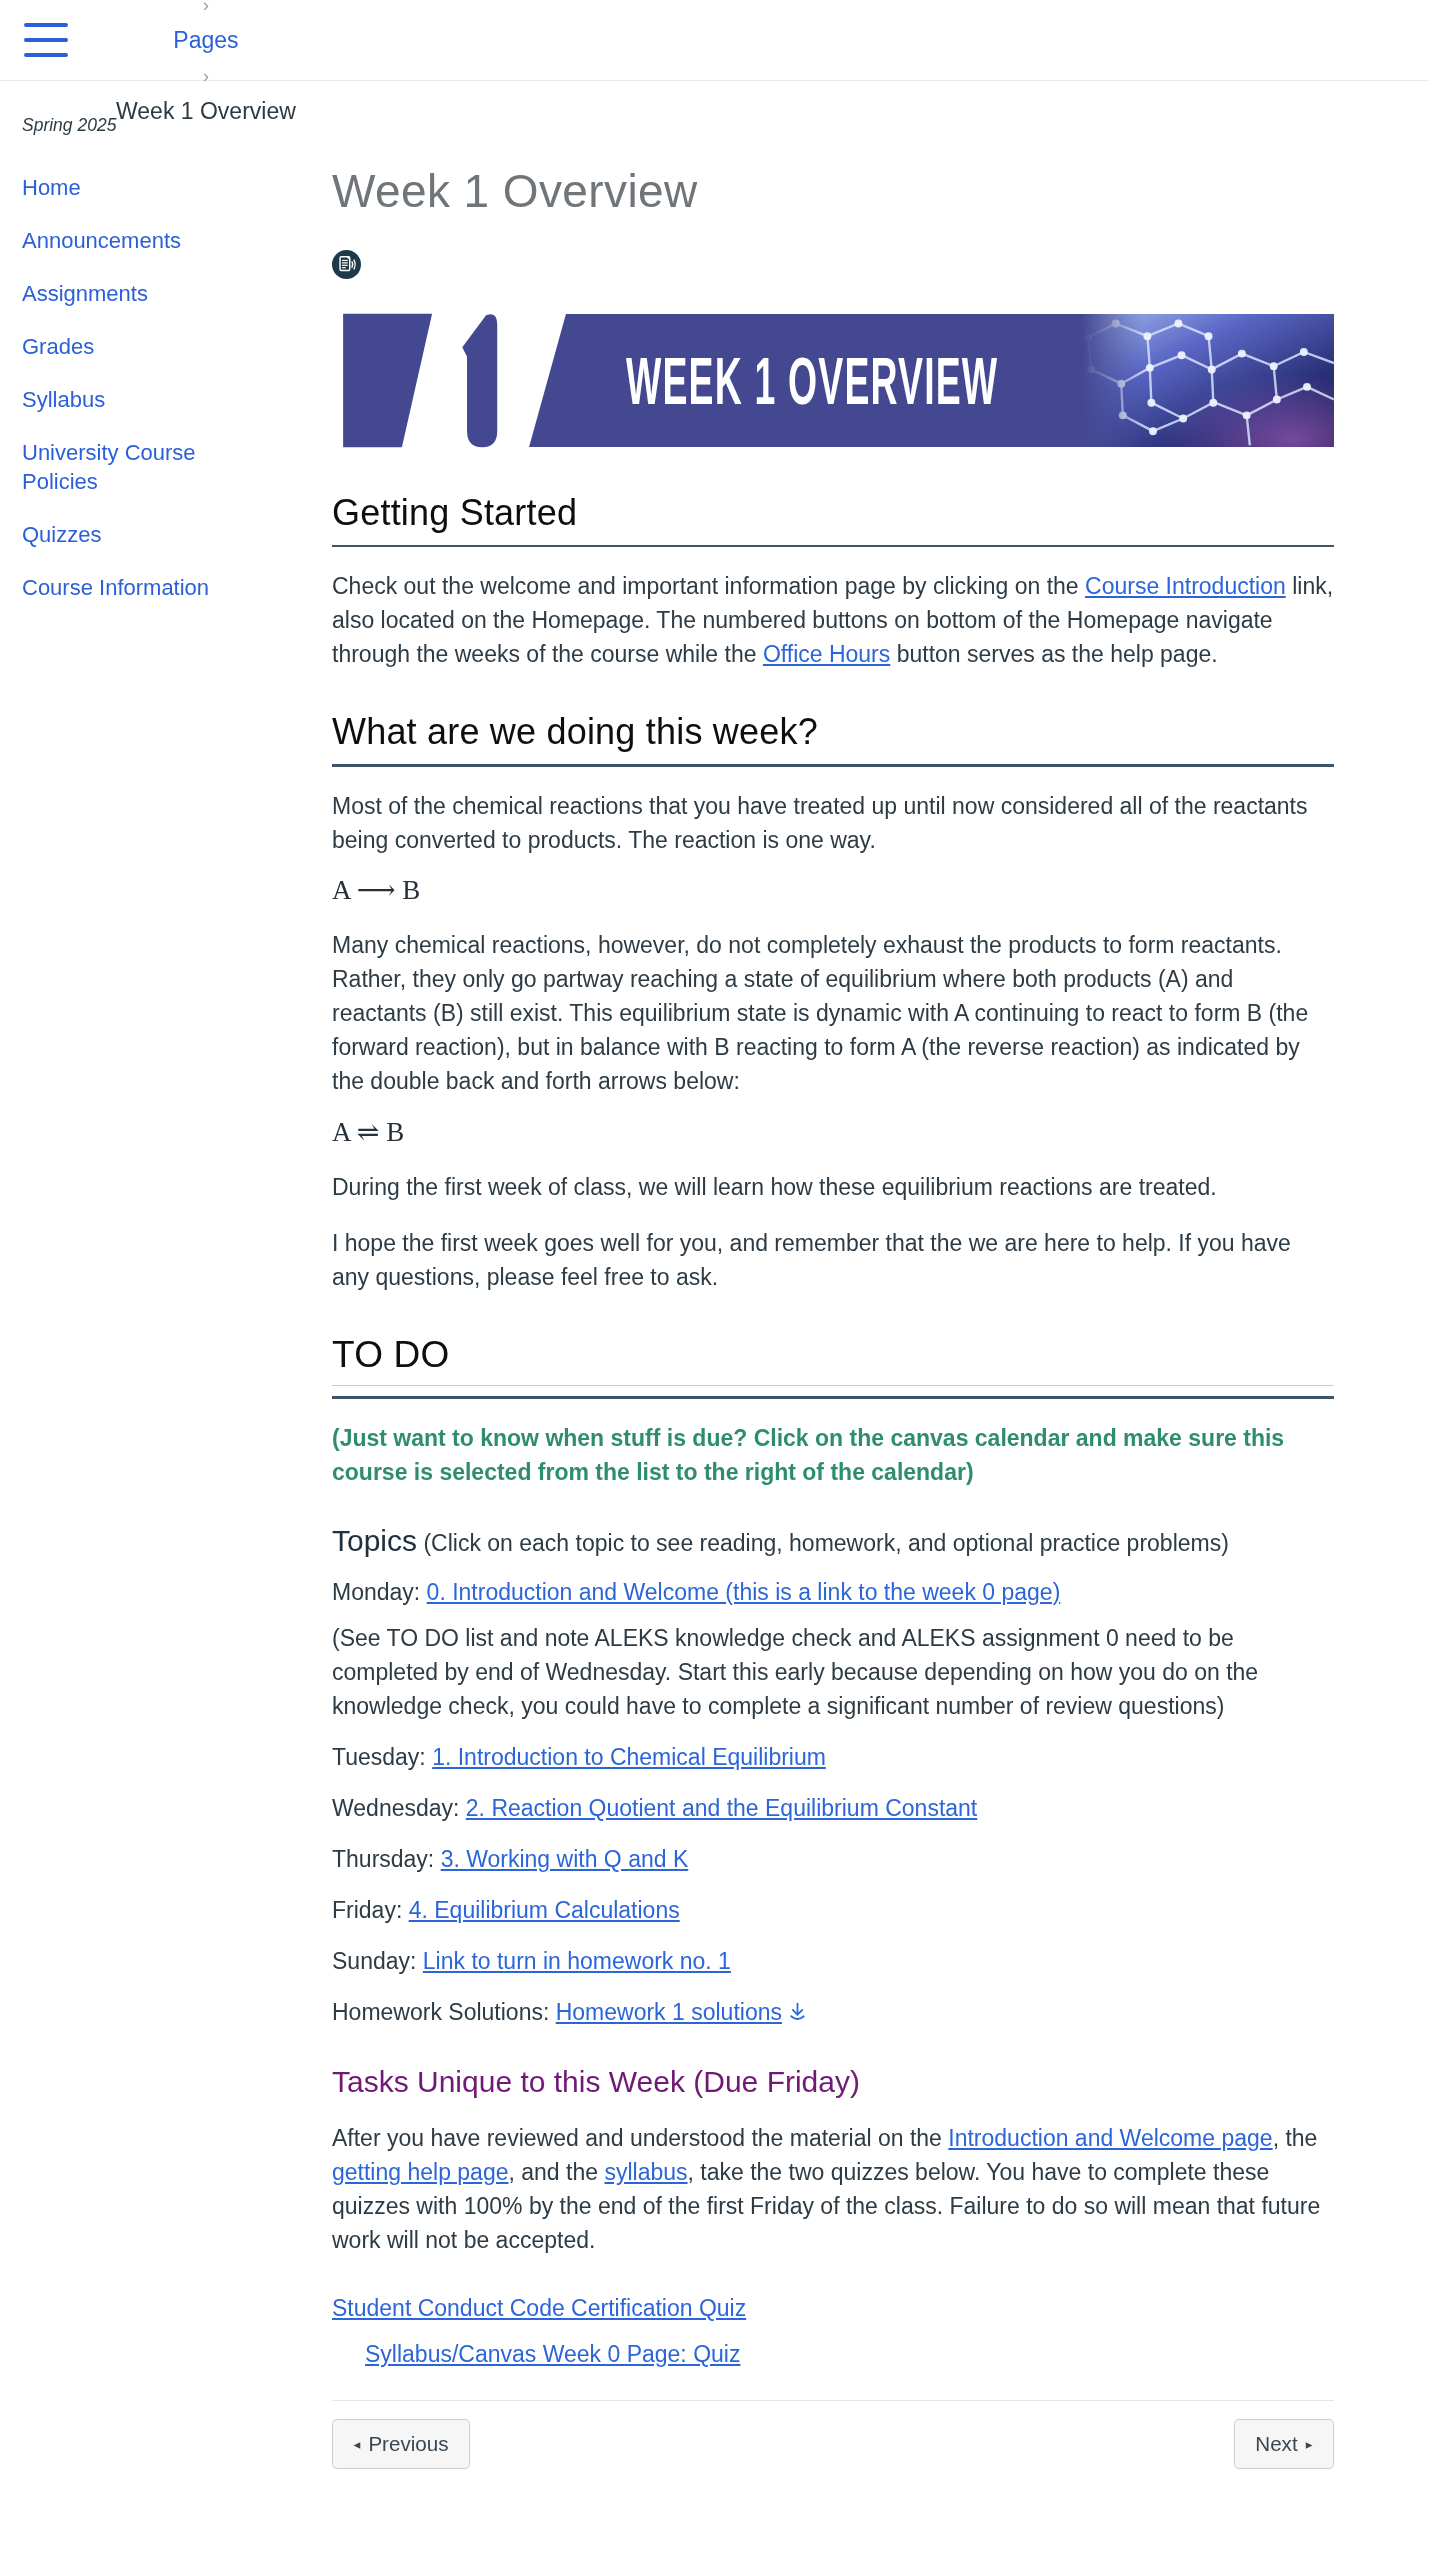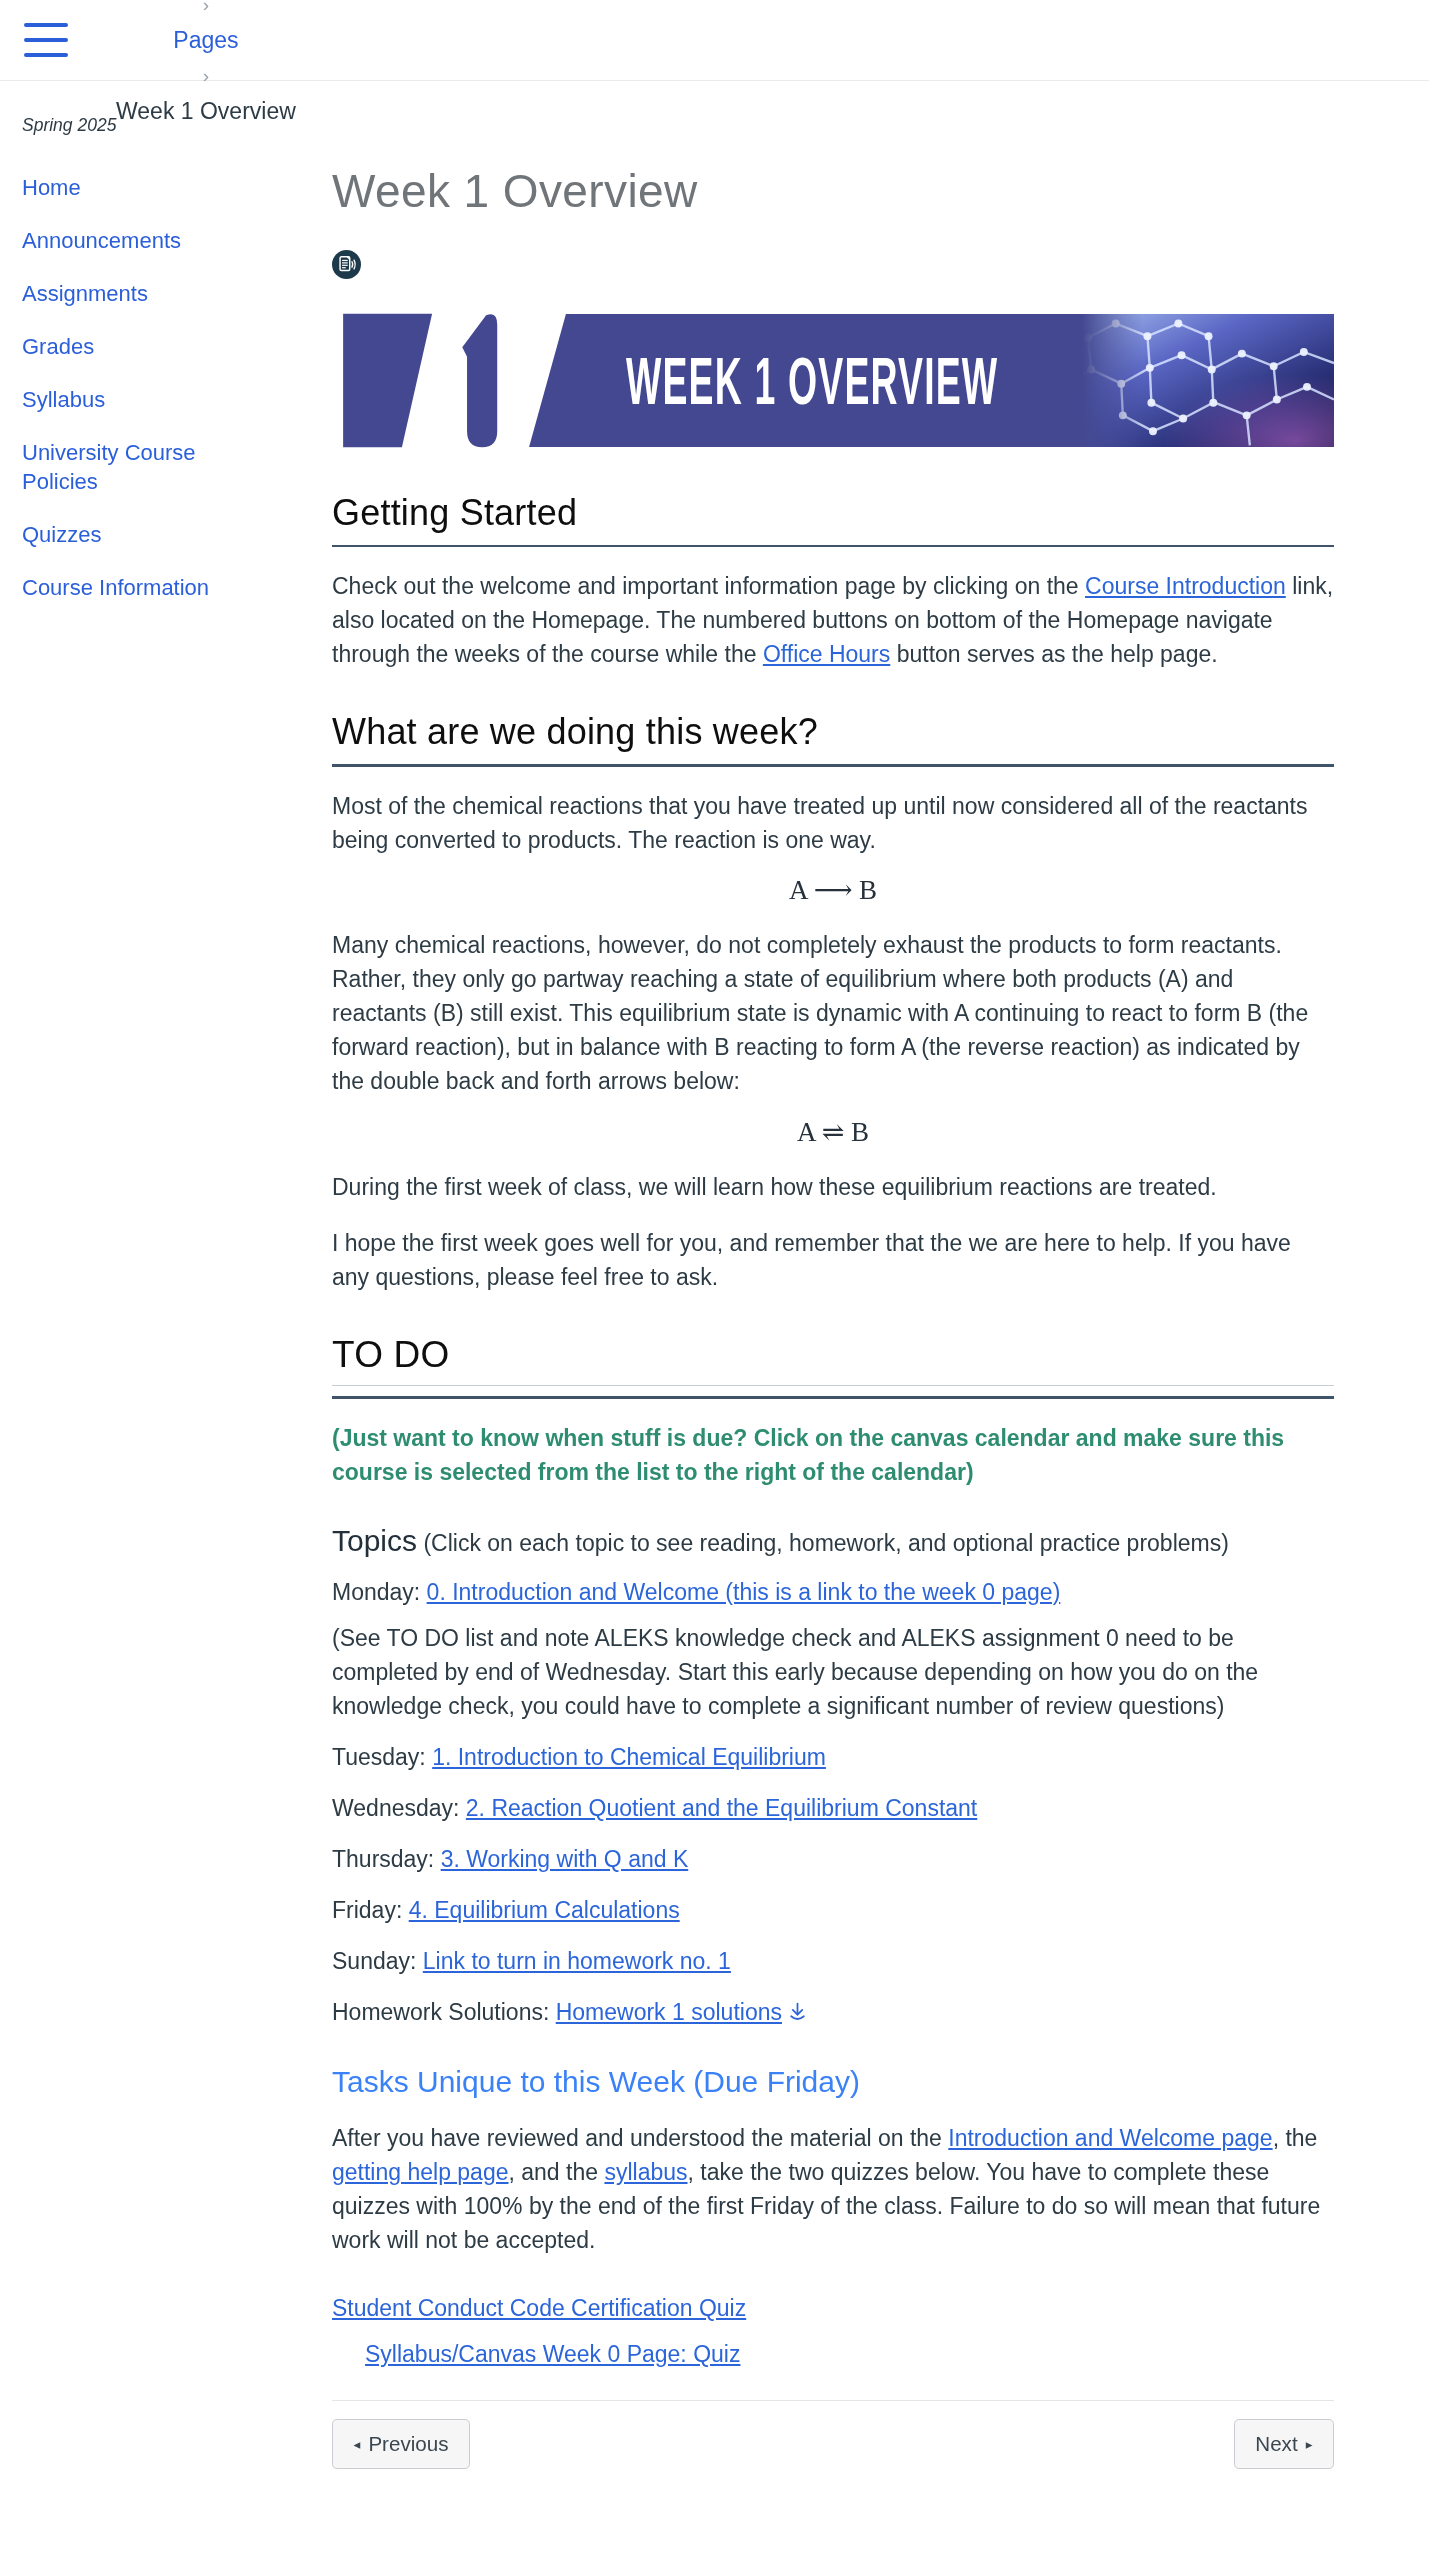--- a/index.html
+++ b/index.html
@@ -45,29 +45,29 @@
   .banner-photo { position:absolute; right:0; top:0; bottom:0; width:262px; }
   .banner-photo-fade { position:absolute; right:191px; top:0; bottom:0; width:87px;
     background:linear-gradient(90deg,#434890 0%,#434890 30%,rgba(67,72,144,0) 100%); }
   
   h2.section { margin-top:40px; font-size:36px; font-weight:400; color:#0e0e0e; letter-spacing:0.2px; }
   h2.bigtodo { font-size:37px; }
   .section-rule { margin-top:11px; height:2.4px; background:#3f5468; border:none; }
   .section-rule-top { height:0.8px; background:#c8cdd2; border:none; margin-top:9.5px; margin-bottom:-0.8px; }
   p.body { margin-top:22px; font-size:23px; line-height:34px; color:#2d3b45; }
   p.body a, .topic-row a, .quiz-link { color:#2b65d9; text-decoration:underline; }
-  .formula { margin-top:17.5px; text-align:center; font-family:"Liberation Serif","DejaVu Serif","DejaVu Sans",serif; font-size:27px; color:#273publice; color:#27313c; }
+  .formula { margin-top:17.5px; text-align:left; font-family:"Liberation Serif","DejaVu Serif","DejaVu Sans",serif; font-size:27px; color:#273publice; color:#27313c; }
   .gap-top { margin-top:49px; }
   .green-note { margin-top:22px; font-size:23px; line-height:34px; font-weight:700; color:#2e8d70; }
   .topics-head { margin-top:35px; }
   .topics-head .big { font-size:30px; color:#22303c; }
   .topics-head .small { font-size:23px; color:#2d3b45; }
   .topic-row { margin-top:18px; font-size:23px; line-height:33px; }
   .aleks-note { margin-top:12px; font-size:23px; line-height:34px; }
-  h3.tasks { margin-top:33px; font-size:30px; font-weight:400; color:#3b82f6; }
+  h3.tasks { margin-top:33px; font-size:30px; font-weight:400; color:#701a75; }
   .quiz-link { display:inline-block; font-size:23px; }
   .quiz1 { margin-top:38px; }
   .quiz2 { margin-top:19px;margin-left:33px; }
   .dl-icon { display:inline-block; vertical-align:-3.2px; margin-left:6.4px; }
   
   .footer-rule { margin-top:32px; height:1.6px; background:#e3e5e8; border:none; }
   .pager { margin-top:17.5px; display:flex; justify-content:space-between; }
   .pager button {
     font-family:inherit; font-size:20.6px; color:#3a4650; background:#f6f6f6;
     border:0.8px solid #c9cdd1; border-radius:4.8px; padding:12px 20.6px; cursor:pointer;

